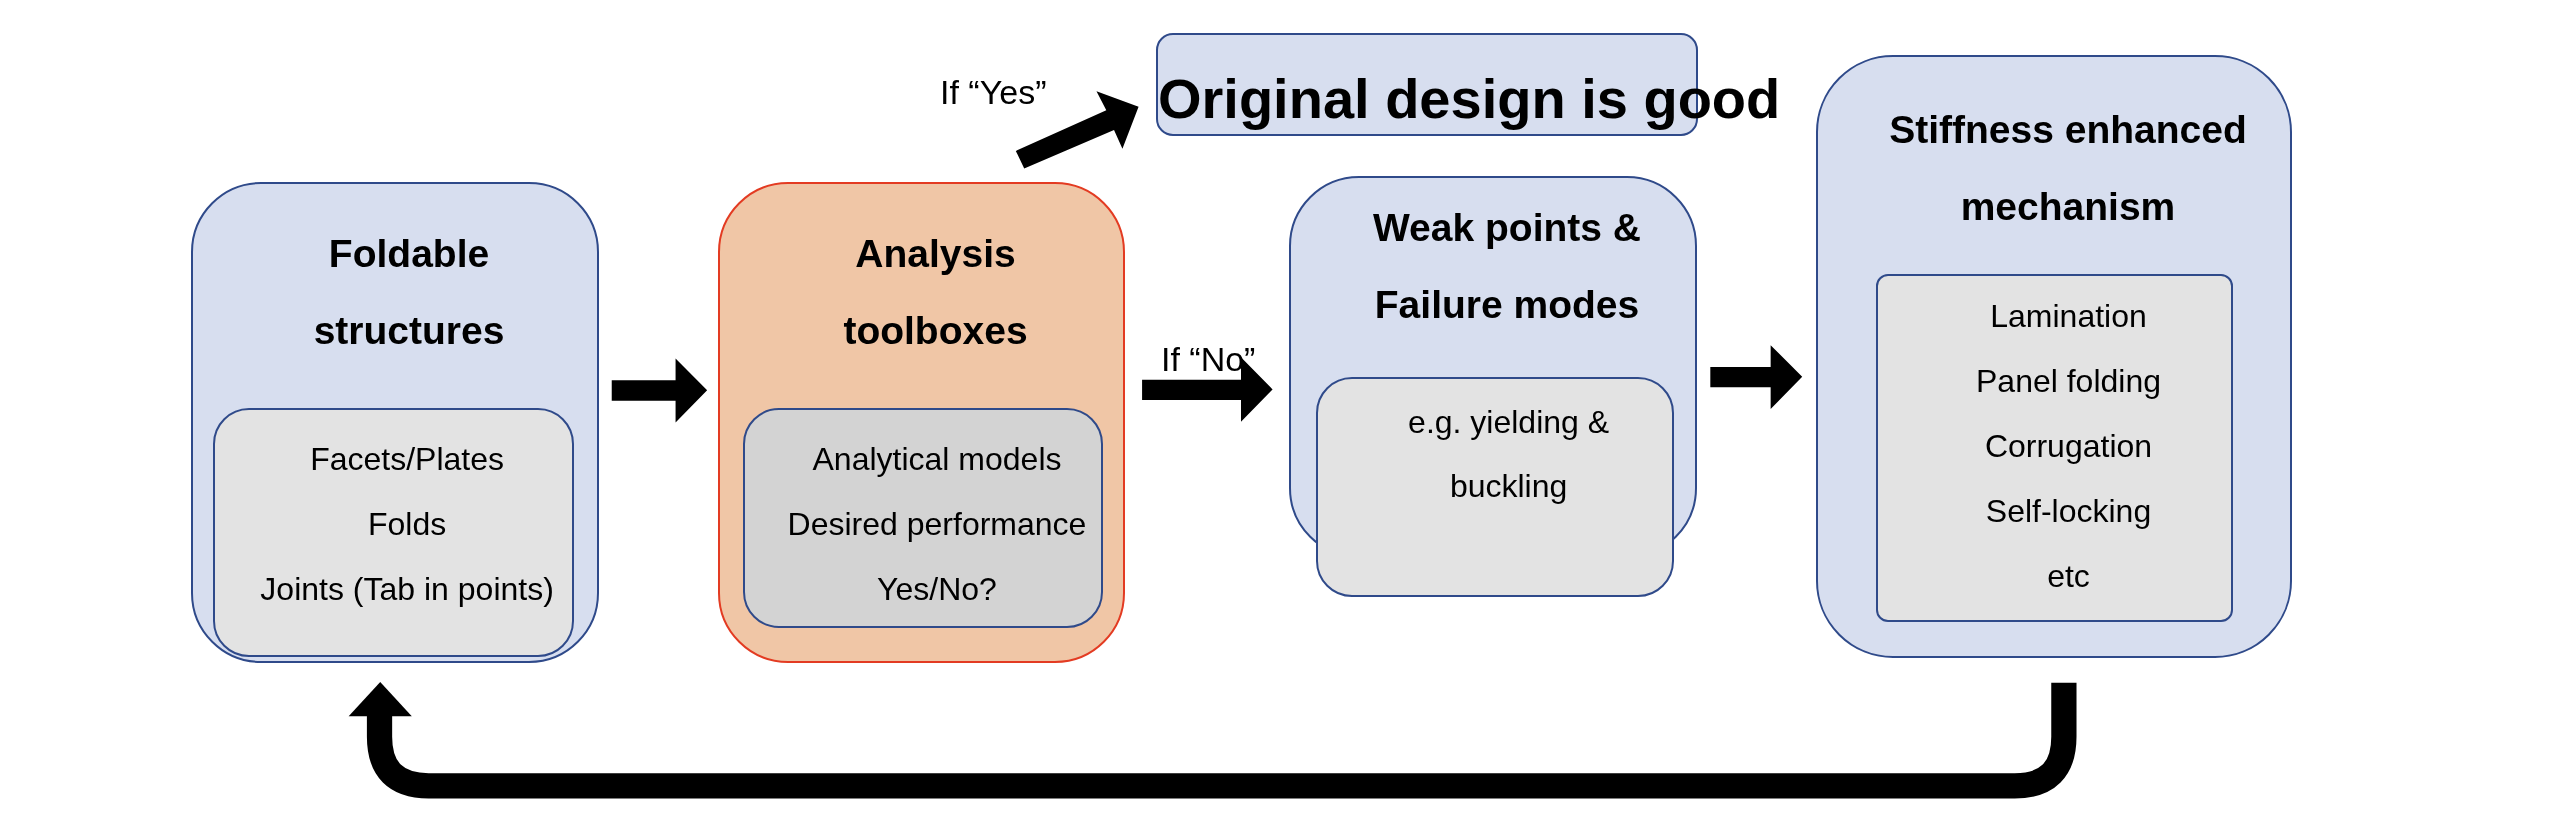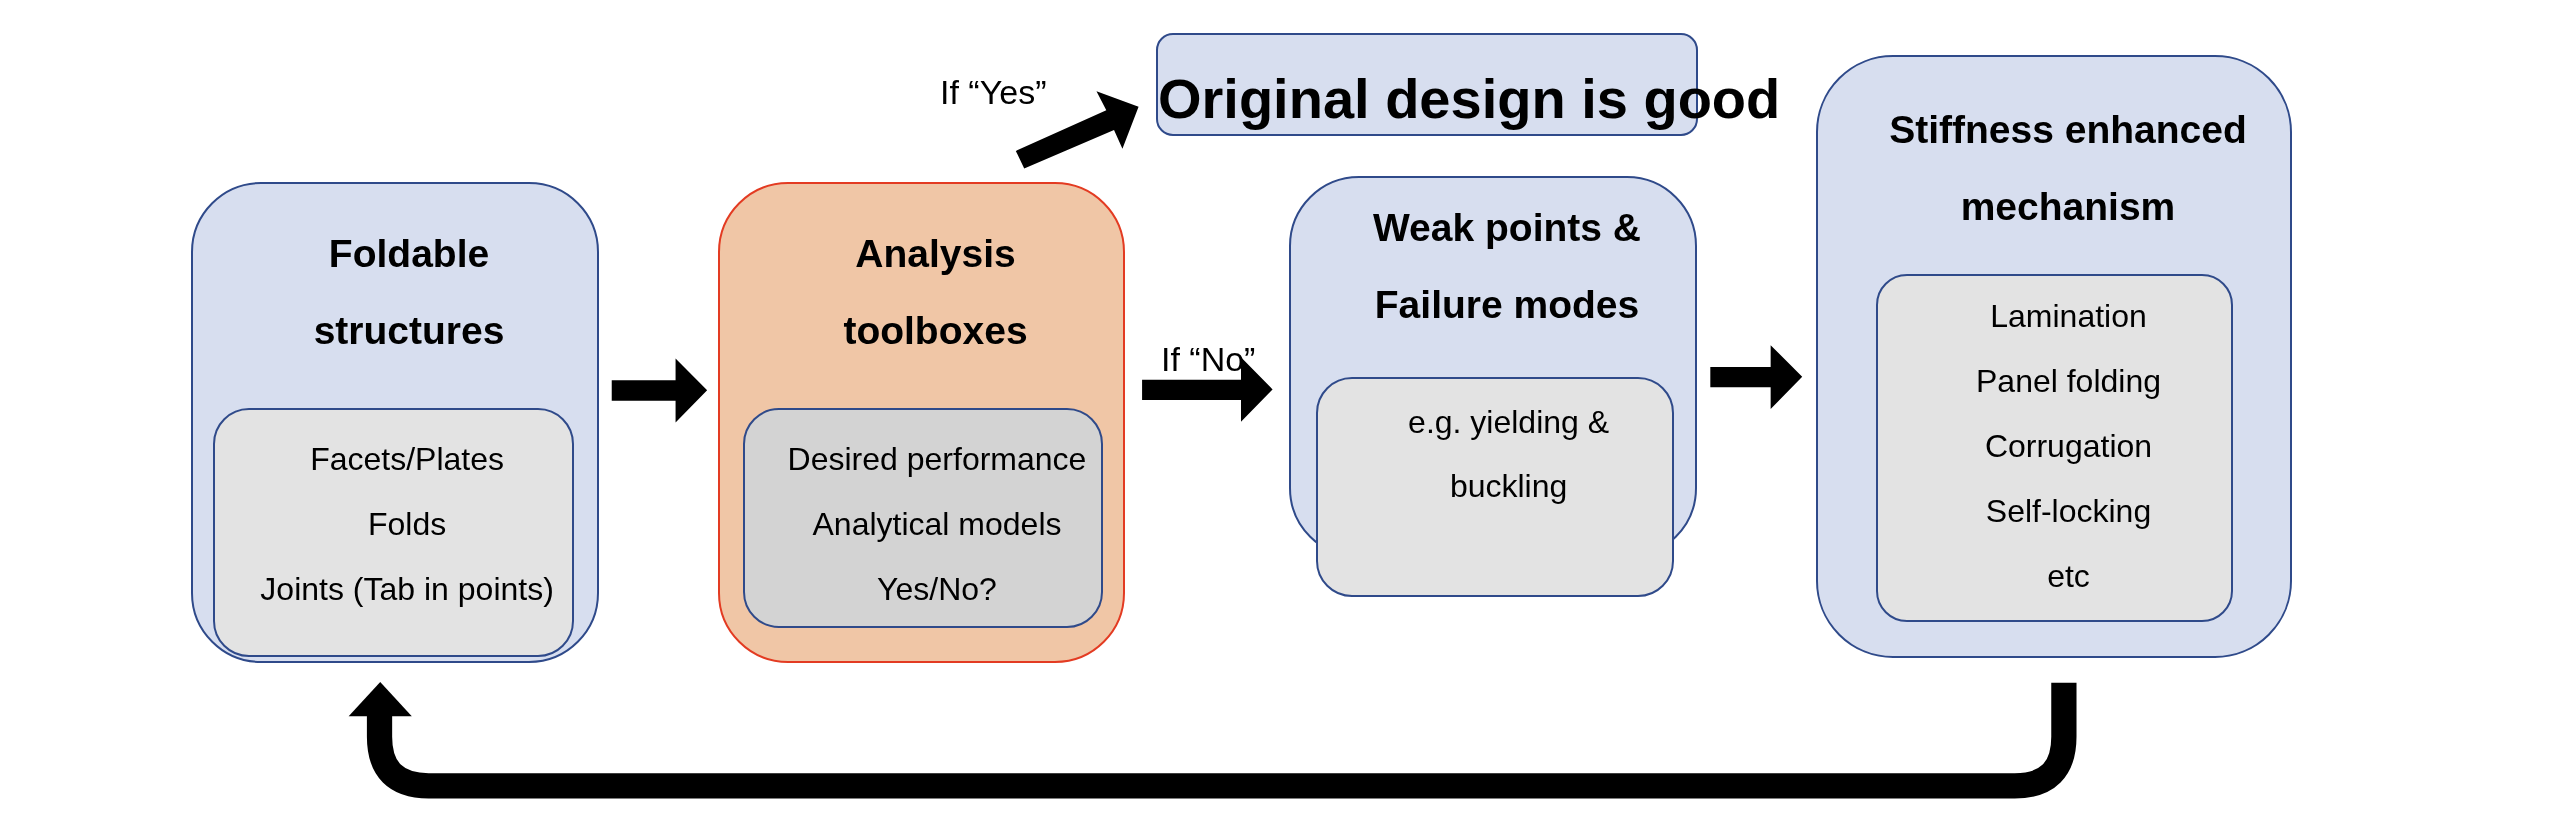--- a/index.html
+++ b/index.html
@@ -49,22 +49,22 @@
   </div>
 </div>
 
 <div class="box orange" style="left:718px; top:182px; width:407px; height:481px; border-radius:70px;">
   <div class="title" style="top:31px;text-align:center;">
     <span>Analysis</span>
     <span>toolboxes</span>
   </div>
   <div class="inner darker" style="left:23px; top:224px; width:360px; height:220px;">
     <div class="lines" style="top:17px; line-height:65px;">
+      <span>Analytical models</span>
       <span>Desired performance</span>
-      <span>Analytical models</span>
       <span>Yes/No?</span>
     </div>
   </div>
 </div>
 
 <div class="box" style="left:1156px; top:33px; width:542px; height:103px; border-radius:17px;">
   <div class="title" style="top:0; line-height:98px; font-size:56px;margin-top:15px;">Original design is good</div>
 </div>
 
 <div class="box" style="left:1289px; top:176px; width:408px; height:382px; border-radius:70px;">
@@ -78,21 +78,21 @@
       <span>buckling</span>
     </div>
   </div>
 </div>
 
 <div class="box" style="left:1816px; top:55px; width:476px; height:603px; border-radius:77px;">
   <div class="title" style="top:34px;">
     <span>Stiffness enhanced</span>
     <span>mechanism</span>
   </div>
-  <div class="inner" style="left:58px; top:217px; width:357px; height:348px; border-radius:31px;">
+  <div class="inner" style="left:58px; top:217px; width:357px; height:348px; border-radius:12px;">
     <div class="lines" style="top:7.7px; line-height:65px;">
       <span>Lamination</span>
       <span>Panel folding</span>
       <span>Corrugation</span>
       <span>Self-locking</span>
       <span>etc</span>
     </div>
   </div>
 </div>
 

